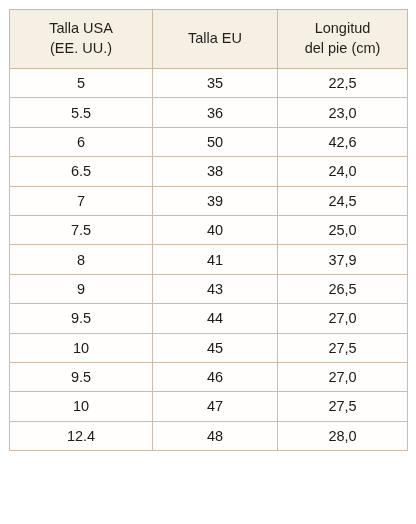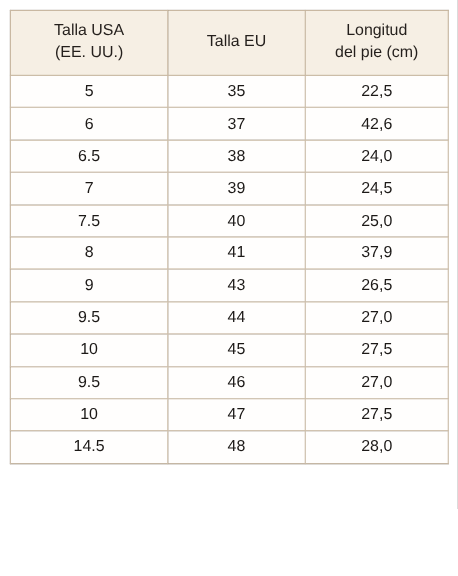--- a/index.html
+++ b/index.html
@@ -89,22 +89,27 @@
         </th>
       </tr>
     </thead>
     <tbody id="table-body">
         <tr>
           <td>5</td>
           <td>35</td>
           <td>22,5</td>
         </tr>
         <tr>
+          <td>5.5</td>
+          <td>36</td>
+          <td>23,0</td>
+        </tr>
+        <tr>
           <td>6</td>
-          <td>37</td>
+          <td>50</td>
           <td>42,6</td>
         </tr>
         <tr>
           <td>6.5</td>
           <td>38</td>
           <td>24,0</td>
         </tr>
         <tr>
           <td>7</td>
           <td>39</td>
@@ -139,19 +144,19 @@
           <td>9.5</td>
           <td>46</td>
           <td>27,0</td>
         </tr>
         <tr>
           <td>10</td>
           <td>47</td>
           <td>27,5</td>
         </tr>
         <tr>
-          <td>14.5</td>
+          <td>12.4</td>
           <td>48</td>
           <td>28,0</td>
         </tr>
       </tbody>
   </table>
 </div>
 
 </body></html>

